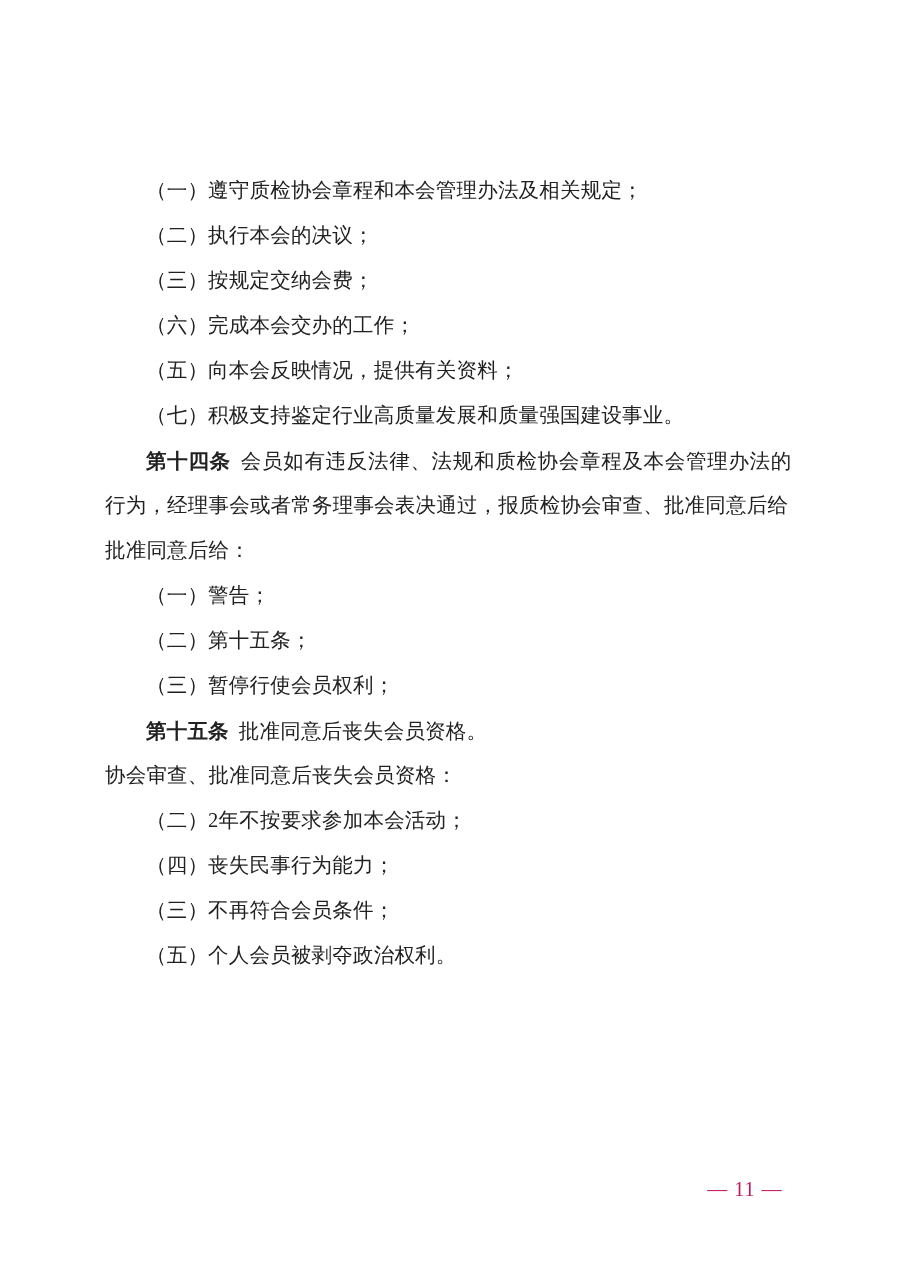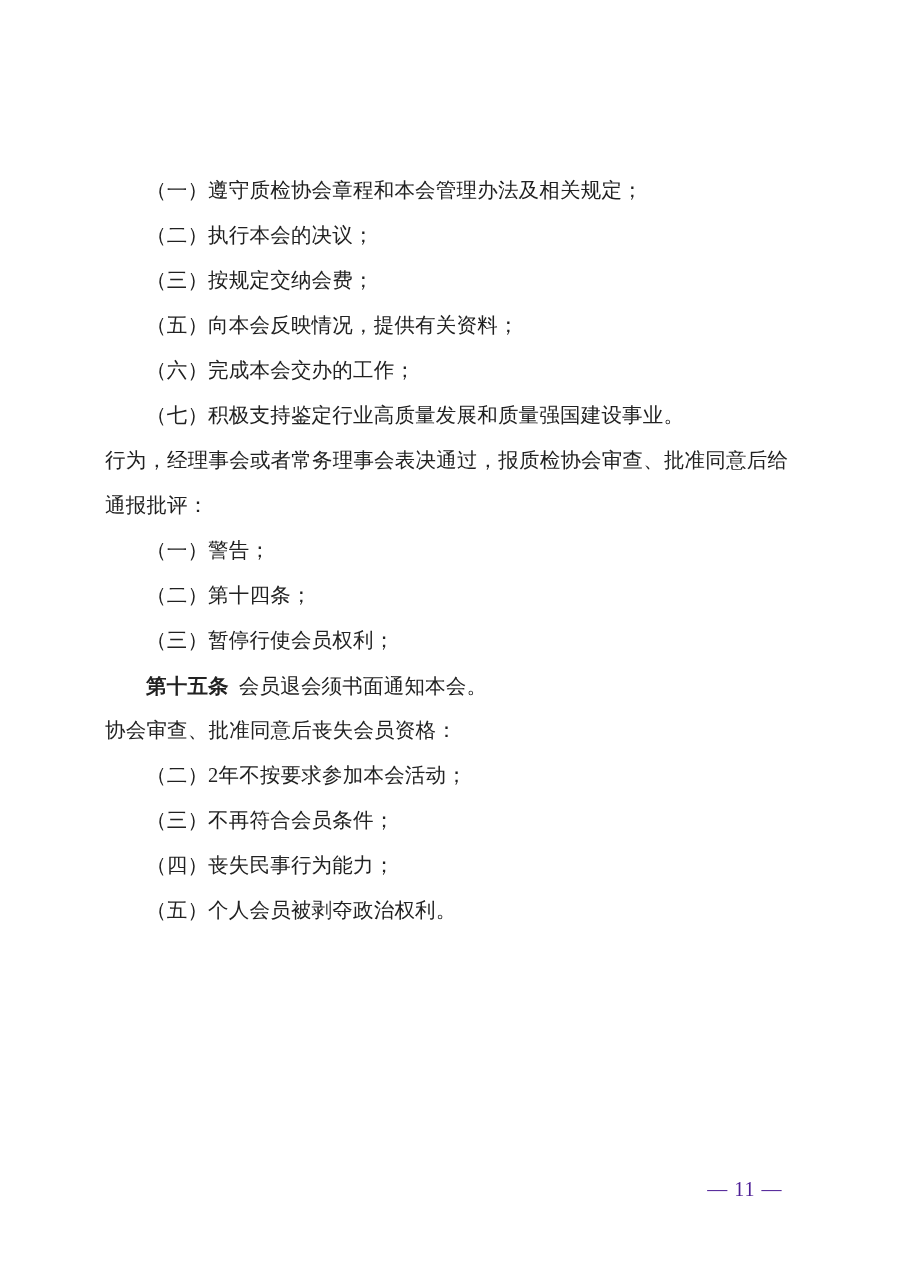--- a/index.html
+++ b/index.html
@@ -43,43 +43,44 @@
   }
   .footer {
     position: absolute;
     top: 1139px;
     left: 700px;
     width: 90px;
     text-align: center;
     font-size: 20px;
     line-height: 28px;
     letter-spacing: 1px;
-    color: #4c1d95;
+    color: #be185d;
     white-space: nowrap;
   }
 </style>
 </head>
 <body>
 
 <div class="page">
   <div class="content">
       <div class="line indent"><span>（一）遵守质检协会章程和本会管理办法及相关规定；</span></div>
       <div class="line indent"><span>（二）执行本会的决议；</span></div>
       <div class="line indent"><span>（三）按规定交纳会费；</span></div>
+      <div class="line indent"><span>（六）完成本会交办的工作；</span></div>
       <div class="line indent"><span>（五）向本会反映情况，提供有关资料；</span></div>
-      <div class="line indent"><span>（六）完成本会交办的工作；</span></div>
       <div class="line indent"><span>（七）积极支持鉴定行业高质量发展和质量强国建设事业。</span></div>
+      <div class="line indent j"><b class="art">第十四条</b><span>会员如有违反法律、法规和质检协会章程及本会管理办法的</span></div>
       <div class="line"><span>行为，经理事会或者常务理事会表决通过，报质检协会审查、批准同意后给</span></div>
-      <div class="line"><span>通报批评：</span></div>
+      <div class="line"><span>批准同意后给：</span></div>
       <div class="line indent"><span>（一）警告；</span></div>
-      <div class="line indent"><span>（二）第十四条；</span></div>
+      <div class="line indent"><span>（二）第十五条；</span></div>
       <div class="line indent"><span>（三）暂停行使会员权利；</span></div>
-      <div class="line indent"><b class="art">第十五条</b><span>会员退会须书面通知本会。</span></div>
+      <div class="line indent"><b class="art">第十五条</b><span>批准同意后丧失会员资格。</span></div>
       <div class="line"><span>协会审查、批准同意后丧失会员资格：</span></div>
       <div class="line indent"><span>（二）2年不按要求参加本会活动；</span></div>
+      <div class="line indent"><span>（四）丧失民事行为能力；</span></div>
       <div class="line indent"><span>（三）不再符合会员条件；</span></div>
-      <div class="line indent"><span>（四）丧失民事行为能力；</span></div>
       <div class="line indent"><span>（五）个人会员被剥夺政治权利。</span></div>
     </div>
   <div class="footer">
     <span>— 11 —</span>
   </div>
 </div>
 
 </body></html>

